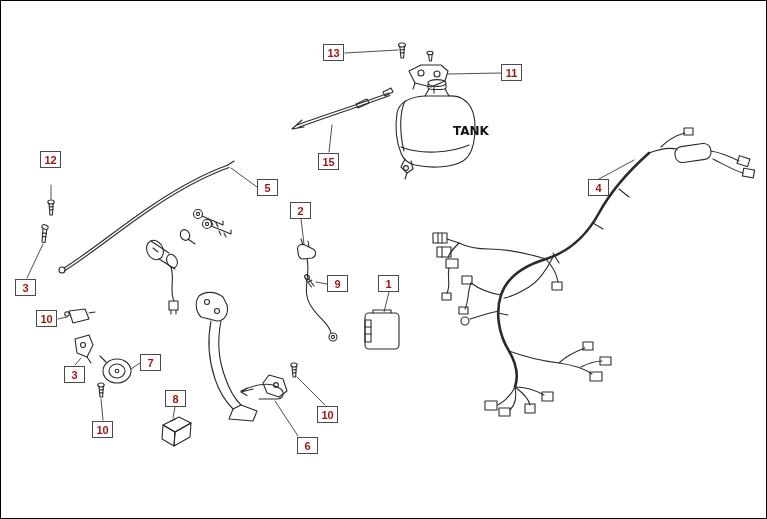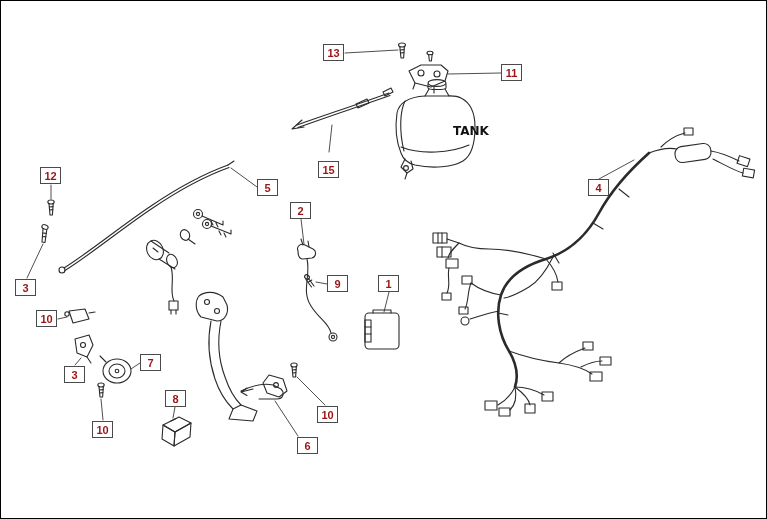--- a/index.html
+++ b/index.html
@@ -252,23 +252,23 @@
         <path d="M558,362 C566,354 576,350 584,347"></path>
         <rect x="582" y="341" width="10" height="8"></rect>
       </g>
 
       <text x="452" y="134" font-family="'DejaVu Sans', sans-serif" font-size="12" font-weight="bold" fill="#111111" stroke="none">TANK</text>
     </g>
   </svg>
 
   <div class="callout" style="left:322px;top:43px">13</div>
   <div class="callout" style="left:500px;top:63px">11</div>
-  <div class="callout" style="left:317px;top:160px">15</div>
+  <div class="callout" style="left:317px;top:152px">15</div>
   <div class="callout" style="left:256px;top:178px">5</div>
-  <div class="callout" style="left:39px;top:166px">12</div>
+  <div class="callout" style="left:39px;top:150px">12</div>
   <div class="callout" style="left:14px;top:278px">3</div>
   <div class="callout" style="left:35px;top:309px">10</div>
   <div class="callout" style="left:63px;top:365px">3</div>
   <div class="callout" style="left:139px;top:353px">7</div>
   <div class="callout" style="left:91px;top:420px">10</div>
   <div class="callout" style="left:164px;top:389px">8</div>
   <div class="callout" style="left:289px;top:201px">2</div>
   <div class="callout" style="left:326px;top:274px">9</div>
   <div class="callout" style="left:377px;top:274px">1</div>
   <div class="callout" style="left:296px;top:436px">6</div>

